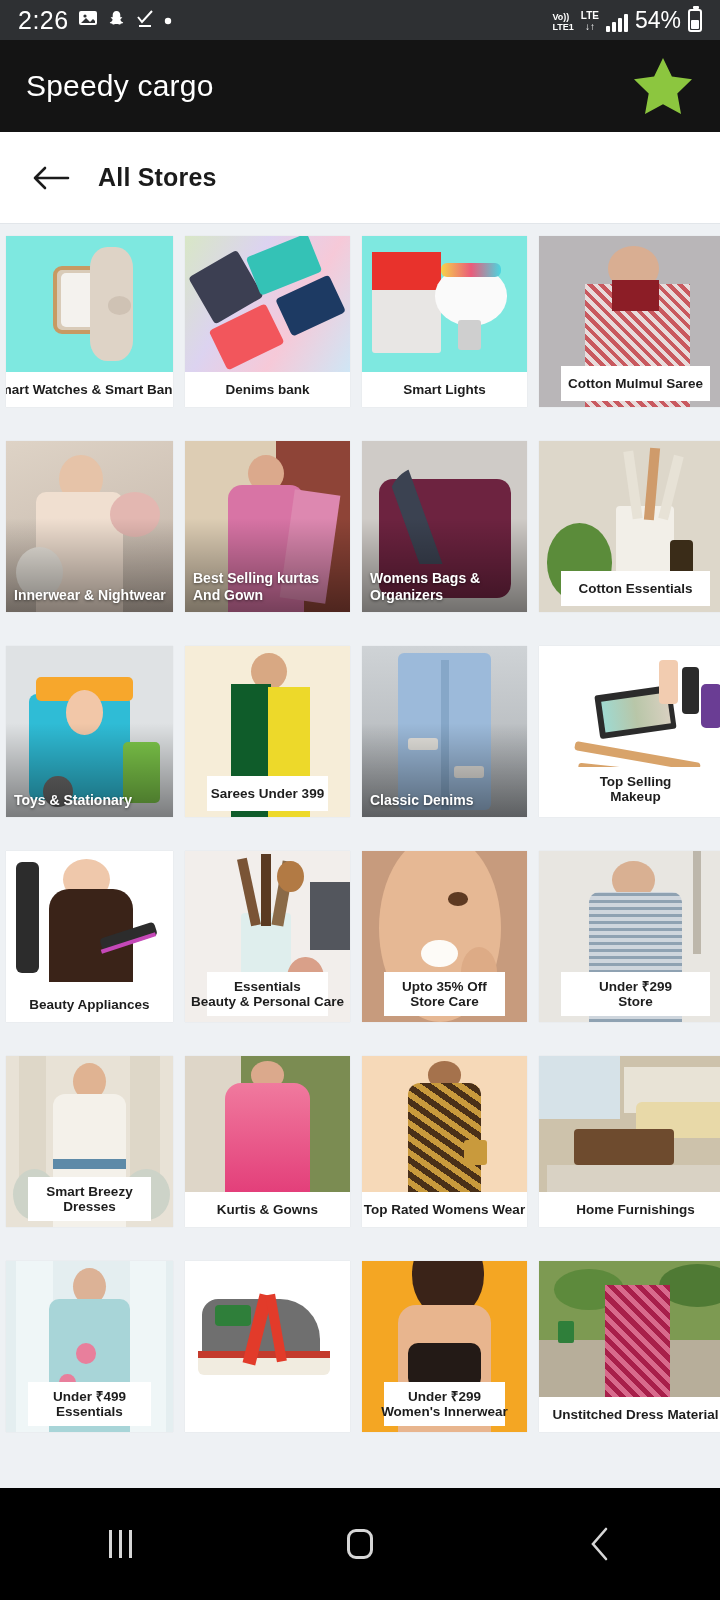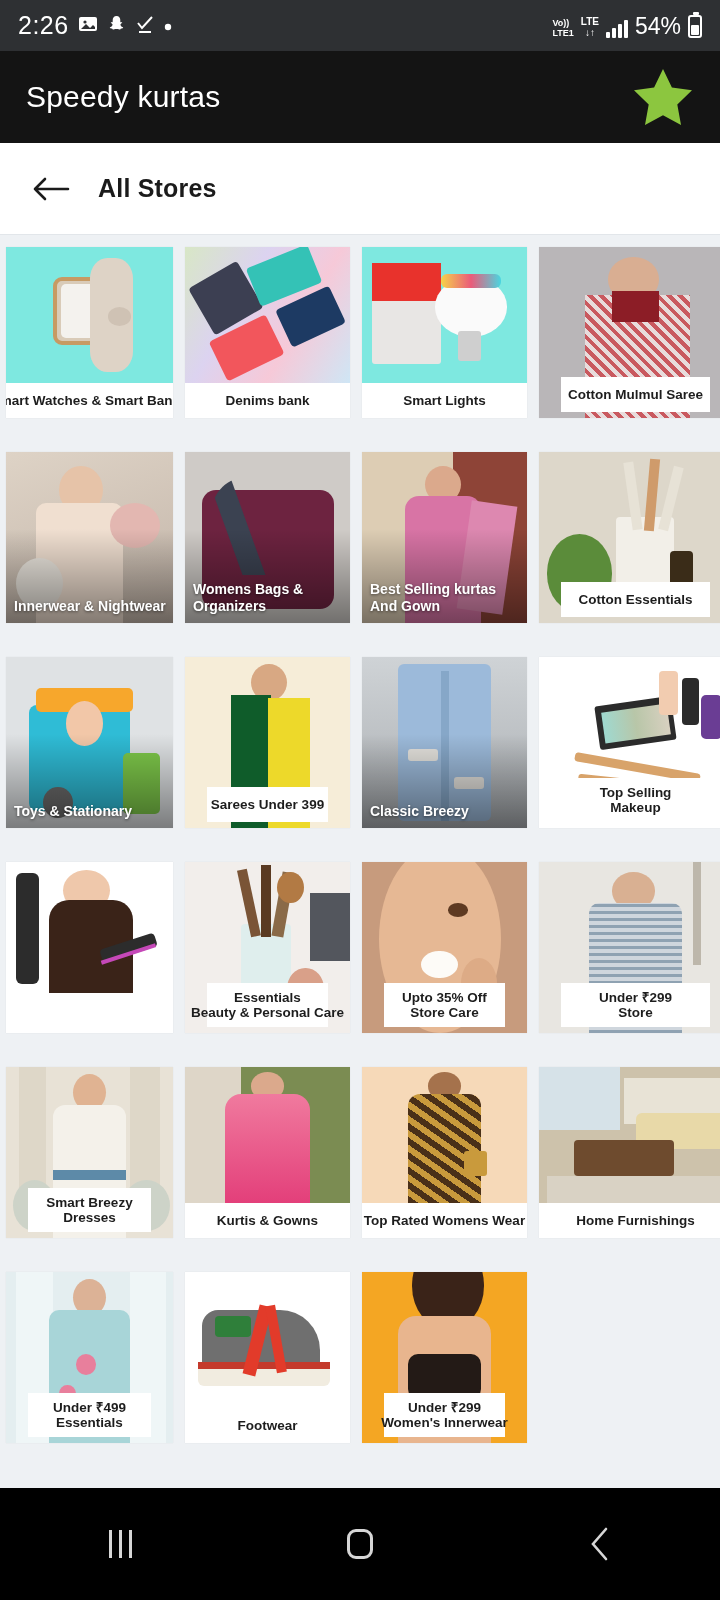--- a/index.html
+++ b/index.html
@@ -5,21 +5,21 @@
   * { box-sizing: border-box; margin: 0; padding: 0; }
   html, body {
     width: 720px; height: 1600px;
     font-family: "Liberation Sans", sans-serif;
     background: #eef1f4;
     overflow: hidden;
   }
 
   
   .statusbar {
-    height: 51px; background: #2e3033; color: #fff;
+    height: 40px; background: #2e3033; color: #fff;
     display: flex; align-items: center; justify-content: space-between;
     padding: 0 18px;
   }
   .sb-left { display: flex; align-items: center; gap: 9px; }
   .sb-clock { font-size: 25px; letter-spacing: .5px; }
   .sb-right { display: flex; align-items: flex-end; gap: 7px; }
   .volte { font-size: 9px; line-height: 10px; text-align: left; font-weight: bold; }
   .lte { font-size: 10px; line-height: 11px; font-weight: bold; text-align: center; }
   .sb-batt-text { font-size: 23px; line-height: 24px; }
   .bars { display: flex; align-items: flex-end; gap: 2px; height: 20px; }
@@ -162,21 +162,21 @@
         <i></i>
       </div>
     <span class="sb-batt-text">54%</span>
     <div class="battery">
         <span></span>
       </div>
   </div>
 </div>
 
 <div class="appbar">
-  <span class="app-title">Speedy kurtas</span>
+  <span class="app-title">Speedy cargo</span>
   <span class="star">
     <svg width="62" height="62" viewBox="0 0 62 62">
         <path d="M31 3l8.9 18.6L60 24.3 45.3 38.5 49 58.9 31 49.2 13 58.9l3.7-20.4L2 24.3l20.1-2.7z" fill="#8CC63F"></path>
       </svg>
   </span>
 </div>
 
 <div class="subheader">
   <span class="back-btn">
     <svg width="40" height="28" viewBox="0 0 40 28">
@@ -257,47 +257,47 @@
             <div class="rect" style="left:18%;top:30%;width:52%;height:70%;background:#f0dfd0;border-radius:10px 10px 0 0;"></div>
             <div class="blob" style="left:6%;top:62%;width:28%;height:30%;background:#ebe6de;"></div>
             <div class="blob" style="left:62%;top:30%;width:30%;height:26%;background:#e3b7b1;"></div>
           </div>
           <div class="shade"></div>
           <div class="overlay-cap">
             <div>Innerwear &amp; Nightwear</div>
           </div>
         </div>
       </div>
-      <div class="cell c3">
-        <div class="card">
-          <div class="thumb tall">
-            <div class="ph" style="background:#6d2340"></div>
-            <div class="rect" style="left:0;top:0;width:100%;height:100%;background:#cfcbc7;"></div>
-            <div class="rect" style="left:10%;top:22%;width:80%;height:70%;background:#6d2340;border-radius:14px;"></div>
-            <div class="rect" style="left:14%;top:16%;width:58%;height:56%;background:#3b4251;border-radius:40%/60%;clip-path:polygon(0 0,24% 0,60% 100%,36% 100%);"></div>
-          </div>
-          <div class="shade"></div>
-          <div class="overlay-cap">
-            <div>Womens Bags &amp; Organizers</div>
-          </div>
-        </div>
-      </div>
       <div class="cell c2">
         <div class="card">
           <div class="thumb tall">
             <div class="ph" style="background:#c7a58f"></div>
             <div class="rect" style="left:0;top:0;width:100%;height:100%;background:linear-gradient(90deg,#ddcdb4 0 55%,#8e4437 55% 100%);"></div>
             <div class="blob" style="left:38%;top:8%;width:22%;height:22%;background:#dba98c;"></div>
             <div class="rect" style="left:26%;top:26%;width:46%;height:74%;background:#d874a5;border-radius:14px 14px 0 0;"></div>
             <div class="rect" style="left:62%;top:30%;width:28%;height:64%;background:#dd88b0;transform:rotate(8deg);"></div>
           </div>
           <div class="shade"></div>
           <div class="overlay-cap">
             <div>Best Selling kurtas</div>
             <div class="l2">And Gown</div>
+          </div>
+        </div>
+      </div>
+      <div class="cell c3">
+        <div class="card">
+          <div class="thumb tall">
+            <div class="ph" style="background:#6d2340"></div>
+            <div class="rect" style="left:0;top:0;width:100%;height:100%;background:#cfcbc7;"></div>
+            <div class="rect" style="left:10%;top:22%;width:80%;height:70%;background:#6d2340;border-radius:14px;"></div>
+            <div class="rect" style="left:14%;top:16%;width:58%;height:56%;background:#3b4251;border-radius:40%/60%;clip-path:polygon(0 0,24% 0,60% 100%,36% 100%);"></div>
+          </div>
+          <div class="shade"></div>
+          <div class="overlay-cap">
+            <div>Womens Bags &amp; Organizers</div>
           </div>
         </div>
       </div>
       <div class="cell c4">
         <div class="card">
           <div class="thumb tall">
             <div class="ph" style="background:#d9d3c6"></div>
             <div class="rect" style="left:0;top:0;width:100%;height:100%;background:#ddd7ca;"></div>
             <div class="rect" style="left:40%;top:38%;width:30%;height:56%;background:#f2efe8;border-radius:4px;"></div>
             <div class="rect" style="left:46%;top:6%;width:5%;height:40%;background:#e7e2d6;transform:rotate(-8deg);"></div>
@@ -349,21 +349,21 @@
           <div class="thumb tall">
             <div class="ph" style="background:#cfd3d6"></div>
             <div class="rect" style="left:0;top:0;width:100%;height:100%;background:linear-gradient(180deg,#cfd3d6,#a9adb1);"></div>
             <div class="rect" style="left:22%;top:4%;width:56%;height:92%;background:#9cbada;border-radius:6px;"></div>
             <div class="rect" style="left:48%;top:8%;width:5%;height:88%;background:#86a7c8;"></div>
             <div class="rect" style="left:28%;top:54%;width:18%;height:7%;background:#e4e2dd;border-radius:3px;"></div>
             <div class="rect" style="left:56%;top:70%;width:18%;height:7%;background:#e4e2dd;border-radius:3px;"></div>
           </div>
           <div class="shade"></div>
           <div class="overlay-cap">
-            <div>Classic Breezy</div>
+            <div>Classic Denims</div>
           </div>
         </div>
       </div>
       <div class="cell c4">
         <div class="card">
           <div class="thumb tall">
             <div class="ph" style="background:#ffffff"></div>
             <div class="rect" style="left:0;top:0;width:100%;height:100%;background:#fff;"></div>
             <div class="rect" style="left:30%;top:26%;width:40%;height:26%;background:#2b2b2b;transform:rotate(-8deg);border-radius:3px;"></div>
             <div class="rect" style="left:33%;top:30%;width:34%;height:18%;background:linear-gradient(90deg,#9fd9d0,#b8c6a8,#d8d0c0);transform:rotate(-8deg);"></div>
@@ -385,20 +385,23 @@
         <div class="card">
           <div class="thumb">
             <div class="ph" style="background:#ffffff"></div>
             <div class="rect" style="left:0;top:0;width:100%;height:100%;background:#fff;"></div>
             <div class="rect" style="left:6%;top:8%;width:14%;height:82%;background:#2c2c2c;border-radius:6px;"></div>
             <div class="blob" style="left:34%;top:6%;width:28%;height:30%;background:#efc8ab;"></div>
             <div class="rect" style="left:26%;top:28%;width:50%;height:68%;background:#3a2318;border-radius:20px 20px 0 0;"></div>
             <div class="rect" style="left:56%;top:58%;width:34%;height:10%;background:#2c2c2c;transform:rotate(-18deg);border-radius:4px;"></div>
             <div class="rect" style="left:56%;top:66%;width:34%;height:3%;background:#c548b8;transform:rotate(-18deg);"></div>
           </div>
+          <div class="caption">
+            <div>Beauty Appliances</div>
+          </div>
         </div>
       </div>
       <div class="cell c2">
         <div class="card">
           <div class="thumb tall">
             <div class="ph" style="background:#f2eeeb"></div>
             <div class="rect" style="left:0;top:0;width:100%;height:100%;background:#f2eeeb;"></div>
             <div class="rect" style="left:34%;top:36%;width:30%;height:44%;background:#dfeeed;border-radius:4px;"></div>
             <div class="rect" style="left:36%;top:4%;width:6%;height:40%;background:#7a5436;transform:rotate(-12deg);"></div>
             <div class="rect" style="left:46%;top:2%;width:6%;height:42%;background:#5a3a22;"></div>
@@ -534,37 +537,50 @@
           <div class="thumb">
             <div class="ph" style="background:#ffffff"></div>
             <div class="rect" style="left:0;top:0;width:100%;height:100%;background:#fff;"></div>
             <div class="rect" style="left:10%;top:28%;width:72%;height:44%;background:#6f6f6f;border-radius:16px 40px 6px 6px;"></div>
             <div class="rect" style="left:8%;top:68%;width:80%;height:16%;background:#f1ece0;border-radius:6px;"></div>
             <div class="rect" style="left:8%;top:66%;width:80%;height:5%;background:#c43a2c;"></div>
             <div class="rect" style="left:40%;top:24%;width:8%;height:52%;background:#e23b2a;transform:rotate(14deg);"></div>
             <div class="rect" style="left:52%;top:24%;width:6%;height:50%;background:#e23b2a;transform:rotate(-10deg);"></div>
             <div class="rect" style="left:18%;top:32%;width:22%;height:16%;background:#2f7f3a;border-radius:4px;"></div>
           </div>
-          <div class="caption">
-            <div>Footwear</div>
-          </div>
         </div>
       </div>
       <div class="cell c3">
         <div class="card">
           <div class="thumb tall">
             <div class="ph" style="background:#f4a623"></div>
             <div class="rect" style="left:0;top:0;width:100%;height:100%;background:#f4a623;"></div>
             <div class="blob" style="left:30%;top:-18%;width:44%;height:52%;background:#3a2318;"></div>
             <div class="rect" style="left:22%;top:26%;width:56%;height:74%;background:#e8b58e;border-radius:18px 18px 0 0;"></div>
             <div class="rect" style="left:28%;top:48%;width:44%;height:26%;background:#231a16;border-radius:10px;"></div>
           </div>
           <div class="caption inset two">
             <div>Under ₹299</div>
             <div class="l2">Women's Innerwear</div>
+          </div>
+        </div>
+      </div>
+      <div class="cell c4">
+        <div class="card">
+          <div class="thumb">
+            <div class="ph" style="background:#7d9a52"></div>
+            <div class="rect" style="left:0;top:0;width:100%;height:100%;background:#7d9a52;"></div>
+            <div class="rect" style="left:0;top:58%;width:100%;height:42%;background:#b7ae9a;"></div>
+            <div class="blob" style="left:8%;top:6%;width:36%;height:30%;background:#5d8a3c;"></div>
+            <div class="blob" style="left:62%;top:2%;width:40%;height:32%;background:#4f7a34;"></div>
+            <div class="rect" style="left:34%;top:18%;width:34%;height:82%;background:repeating-linear-gradient(45deg,#a81f4a 0 5px,#d86a8c 5px 10px);"></div>
+            <div class="rect" style="left:10%;top:44%;width:8%;height:16%;background:#2f7f3a;border-radius:2px;"></div>
+          </div>
+          <div class="caption">
+            <div>Unstitched Dress Material</div>
           </div>
         </div>
       </div>
     </div>
   </div>
 
 <div class="navbar">
   <span class="nav-ico">
       <span class="recents">
         <i></i>

